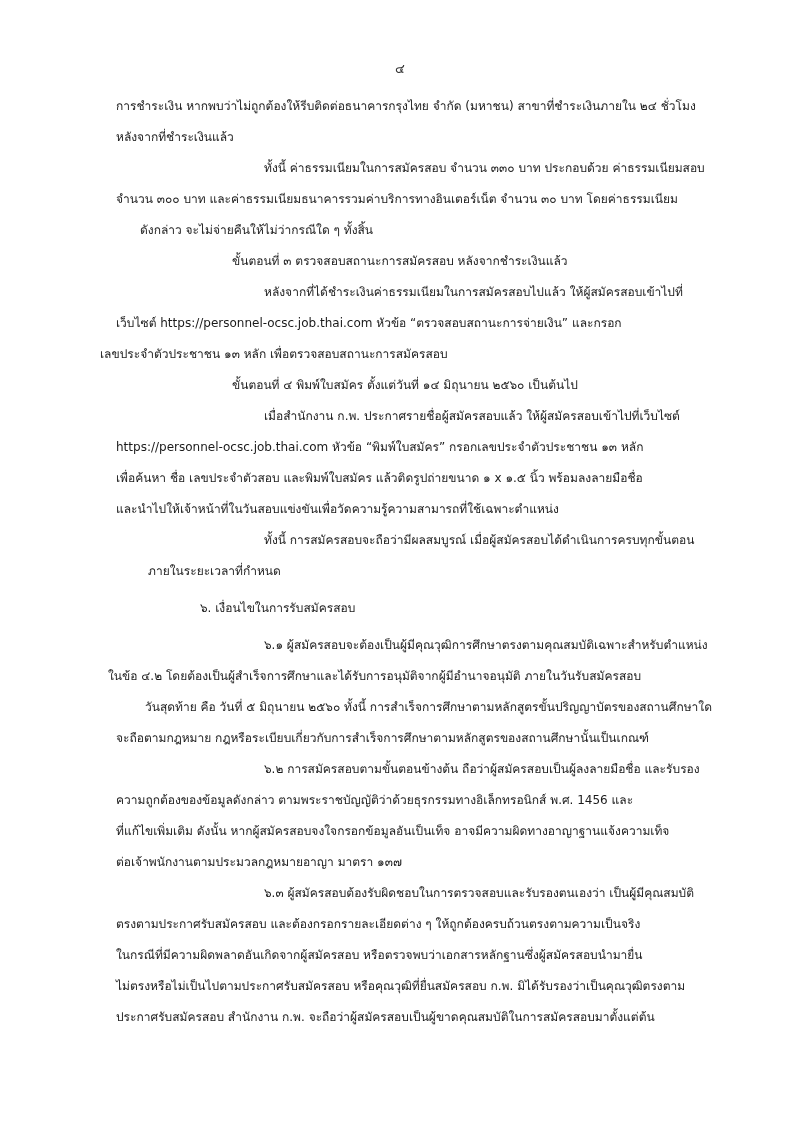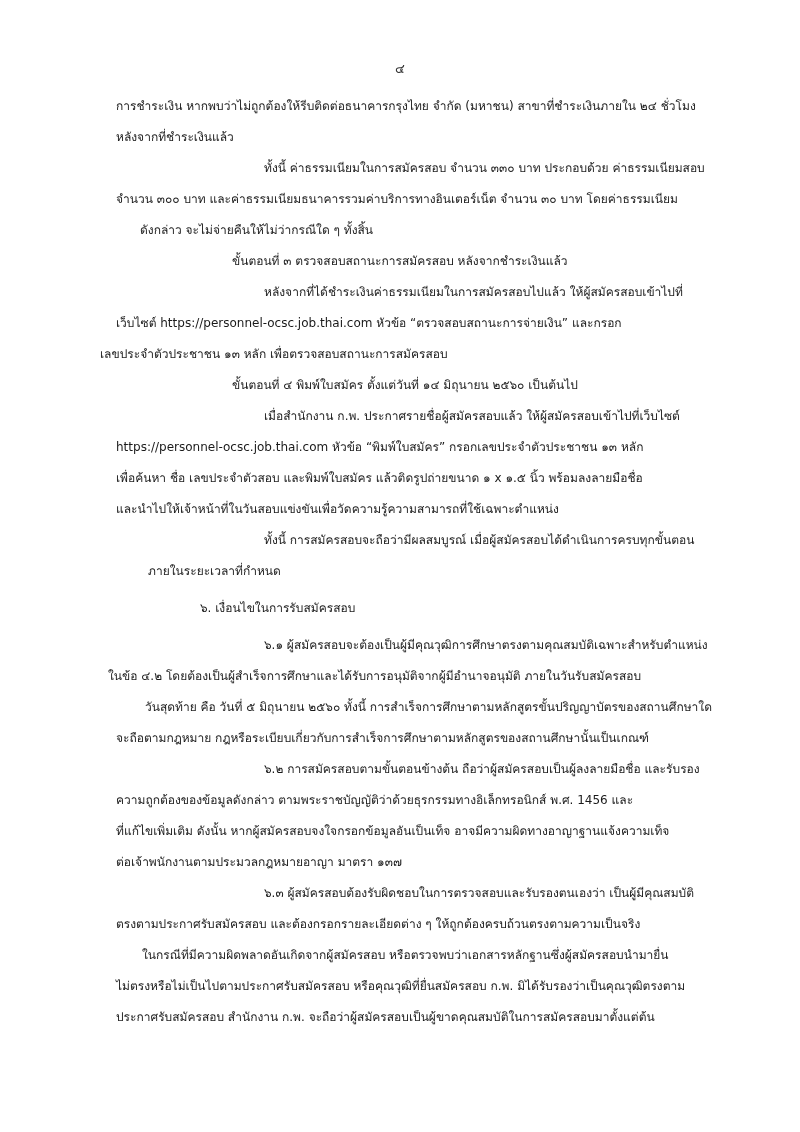--- a/index.html
+++ b/index.html
@@ -36,16 +36,16 @@
     <div class="line" style="top: 636px; left: 264px;"><span>๖.๑ ผู้สมัครสอบจะต้องเป็นผู้มีคุณวุฒิการศึกษาตรงตามคุณสมบัติเฉพาะสำหรับตำแหน่ง</span></div>
     <div class="line" style="top: 667px; left: 108px;"><span>ในข้อ ๔.๒ โดยต้องเป็นผู้สำเร็จการศึกษาและได้รับการอนุมัติจากผู้มีอำนาจอนุมัติ </span><span class="b">ภายในวันรับสมัครสอบ</span></div>
     <div class="line" style="top: 698px; left: 116px; margin-left: 29px;"><span class="b">วันสุดท้าย คือ วันที่ ๕ มิถุนายน ๒๕๖๐</span><span> ทั้งนี้ การสำเร็จการศึกษาตามหลักสูตรขั้นปริญญาบัตรของสถานศึกษาใด</span></div>
     <div class="line" style="top: 729px; left: 116px;"><span>จะถือตามกฎหมาย กฎหรือระเบียบเกี่ยวกับการสำเร็จการศึกษาตามหลักสูตรของสถานศึกษานั้นเป็นเกณฑ์</span></div>
     <div class="line" style="top: 760px; left: 264px;"><span>๖.๒ การสมัครสอบตามขั้นตอนข้างต้น ถือว่าผู้สมัครสอบเป็นผู้ลงลายมือชื่อ และรับรอง</span></div>
     <div class="line" style="top: 791px; left: 116px;"><span>ความถูกต้องของข้อมูลดังกล่าว ตามพระราชบัญญัติว่าด้วยธุรกรรมทางอิเล็กทรอนิกส์ พ.ศ. 1456 และ</span></div>
     <div class="line" style="top: 822px; left: 116px;"><span>ที่แก้ไขเพิ่มเติม ดังนั้น หากผู้สมัครสอบจงใจกรอกข้อมูลอันเป็นเท็จ อาจมีความผิดทางอาญาฐานแจ้งความเท็จ</span></div>
     <div class="line" style="top: 853px; left: 116px;"><span>ต่อเจ้าพนักงานตามประมวลกฎหมายอาญา มาตรา ๑๓๗</span></div>
     <div class="line" style="top: 884px; left: 264px;"><span>๖.๓ ผู้สมัครสอบต้องรับผิดชอบในการตรวจสอบและรับรองตนเองว่า เป็นผู้มีคุณสมบัติ</span></div>
     <div class="line" style="top: 915px; left: 116px;"><span>ตรงตามประกาศรับสมัครสอบ และต้องกรอกรายละเอียดต่าง ๆ ให้ถูกต้องครบถ้วนตรงตามความเป็นจริง</span></div>
-    <div class="line" style="top: 946px; left: 116px; margin-left: 26px;"><span>ในกรณีที่มีความผิดพลาดอันเกิดจากผู้สมัครสอบ หรือตรวจพบว่าเอกสารหลักฐานซึ่งผู้สมัครสอบนำมายื่น</span></div>
+    <div class="line" style="top: 946px; left: 116px;"><span>ในกรณีที่มีความผิดพลาดอันเกิดจากผู้สมัครสอบ หรือตรวจพบว่าเอกสารหลักฐานซึ่งผู้สมัครสอบนำมายื่น</span></div>
     <div class="line" style="top: 977px; left: 116px;"><span>ไม่ตรงหรือไม่เป็นไปตามประกาศรับสมัครสอบ หรือคุณวุฒิที่ยื่นสมัครสอบ ก.พ. มิได้รับรองว่าเป็นคุณวุฒิตรงตาม</span></div>
     <div class="line" style="top: 1008px; left: 116px;"><span>ประกาศรับสมัครสอบ สำนักงาน ก.พ. จะถือว่าผู้สมัครสอบเป็นผู้ขาดคุณสมบัติในการสมัครสอบมาตั้งแต่ต้น</span></div>
   </div>
 
 </body></html>

